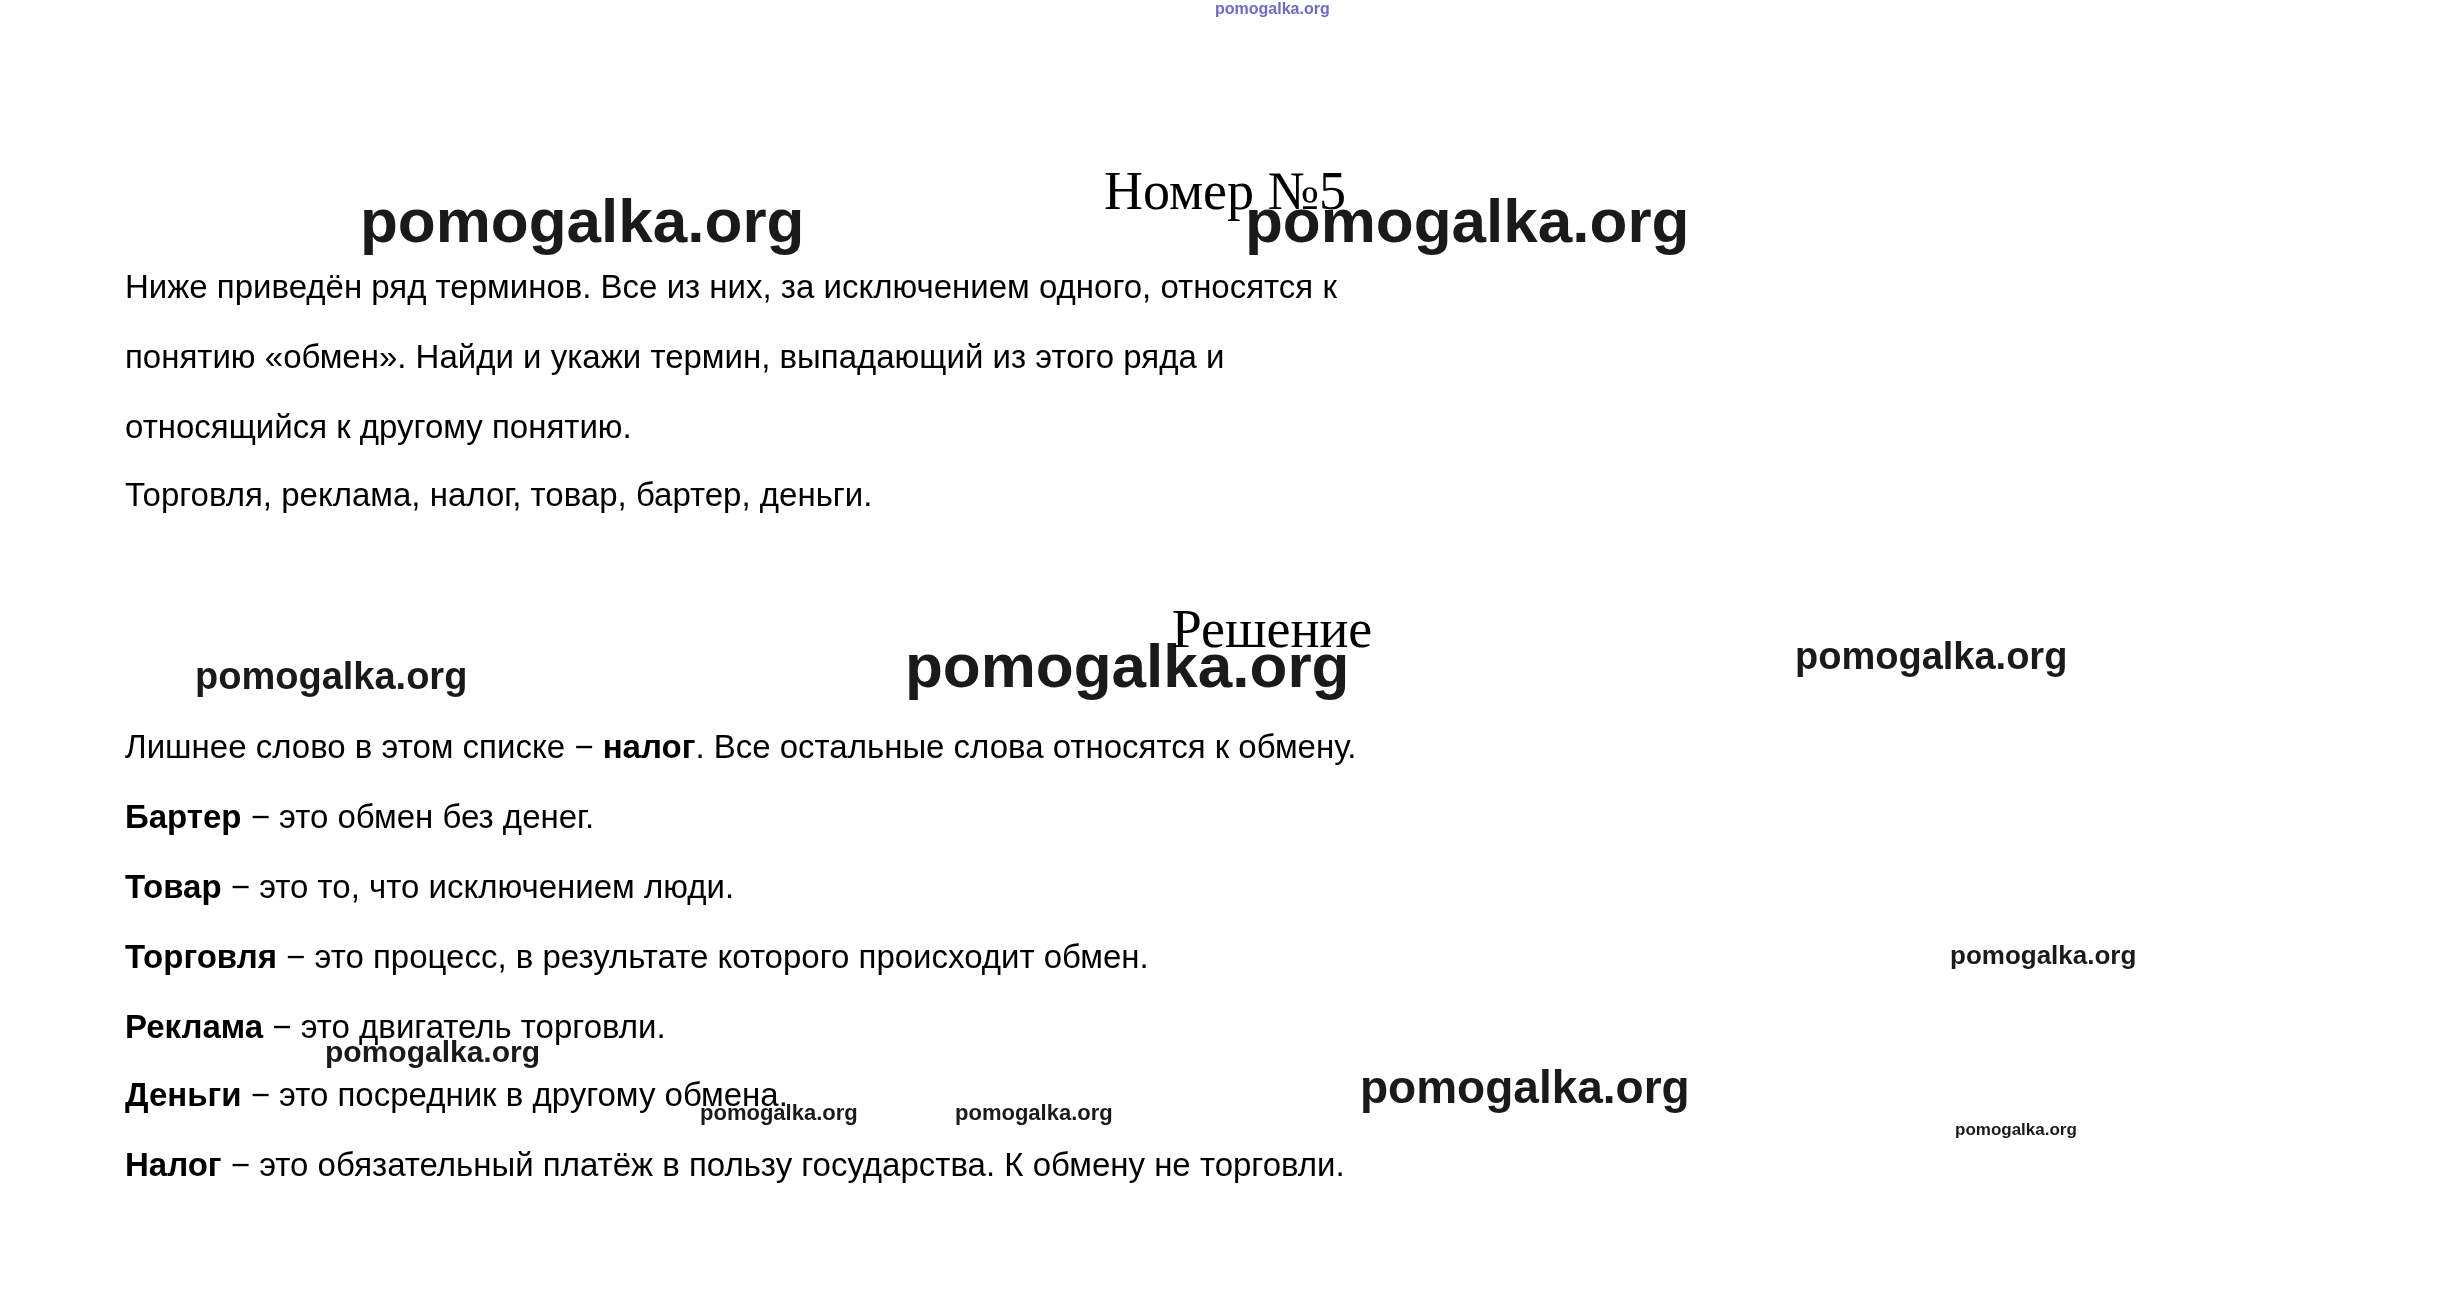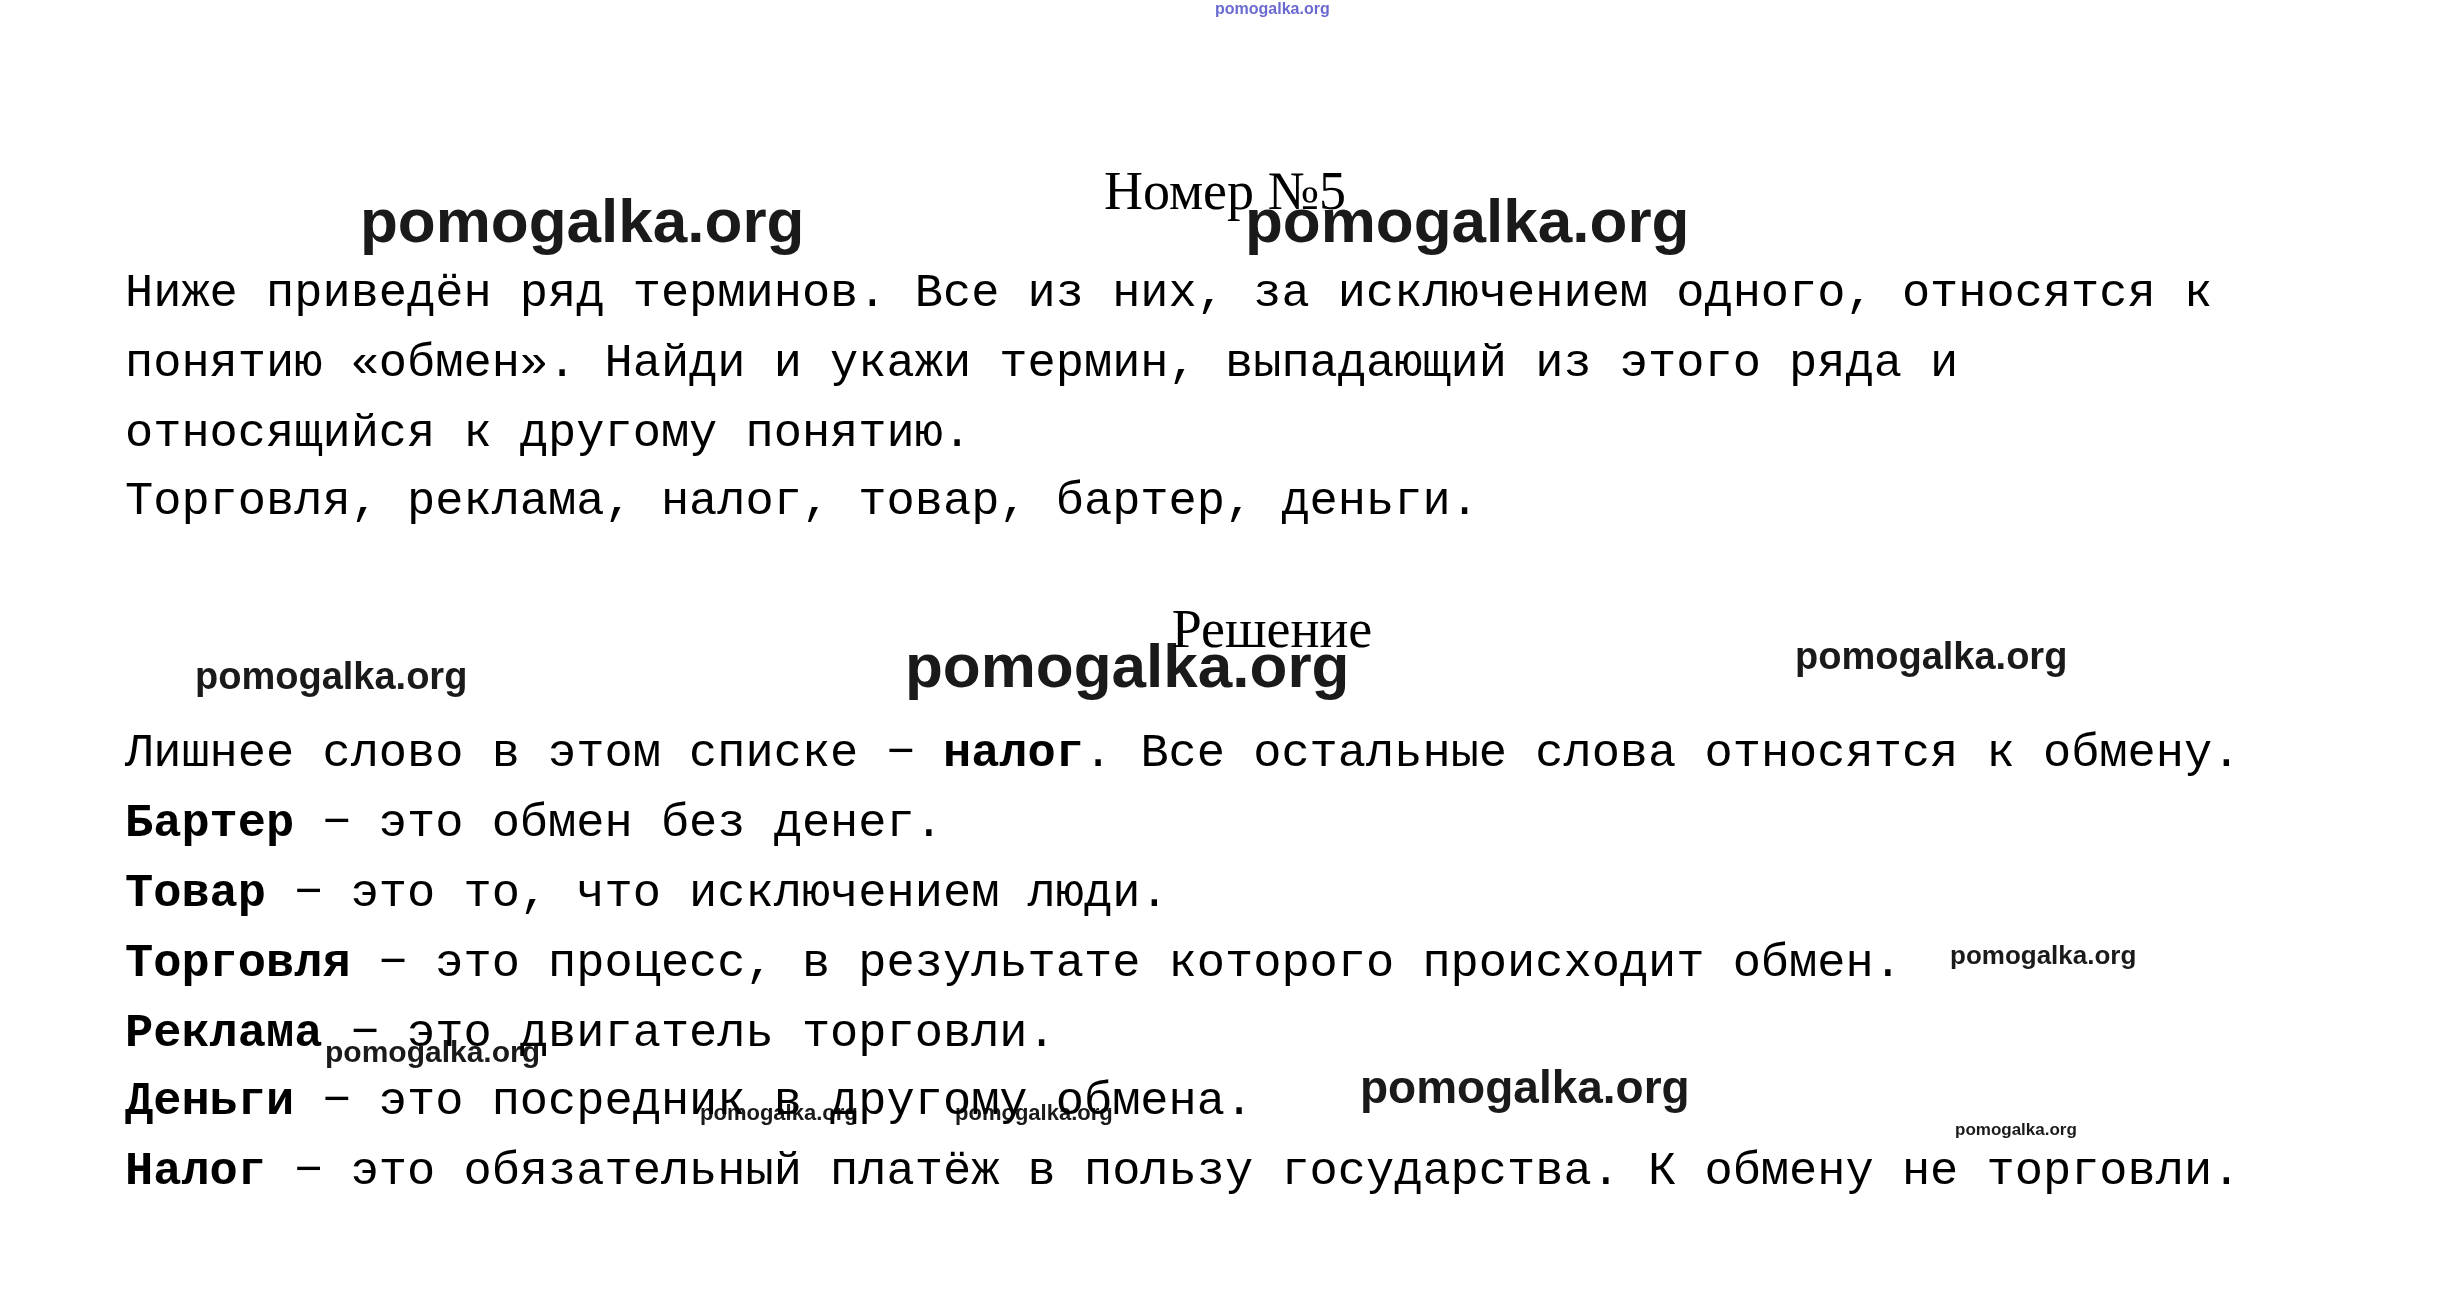--- a/index.html
+++ b/index.html
@@ -43,24 +43,24 @@
     position: absolute;
     width: 100%;
     text-align: center;
     font-size: 54px;
     font-family: "Liberation Serif", serif;
   }
 
   
   .line {
     position: absolute;
-    font-size: 47px;
+    font-size: 33px;
     line-height: 1;
     white-space: nowrap;
-    font-family: Liberation Mono, monospace;
+    font-family: Liberation Sans, sans-serif;
   }
   .line b {
     font-weight: bold;
   }
 </style>
 </head>
 <body>
 
 <div class="page">
 

